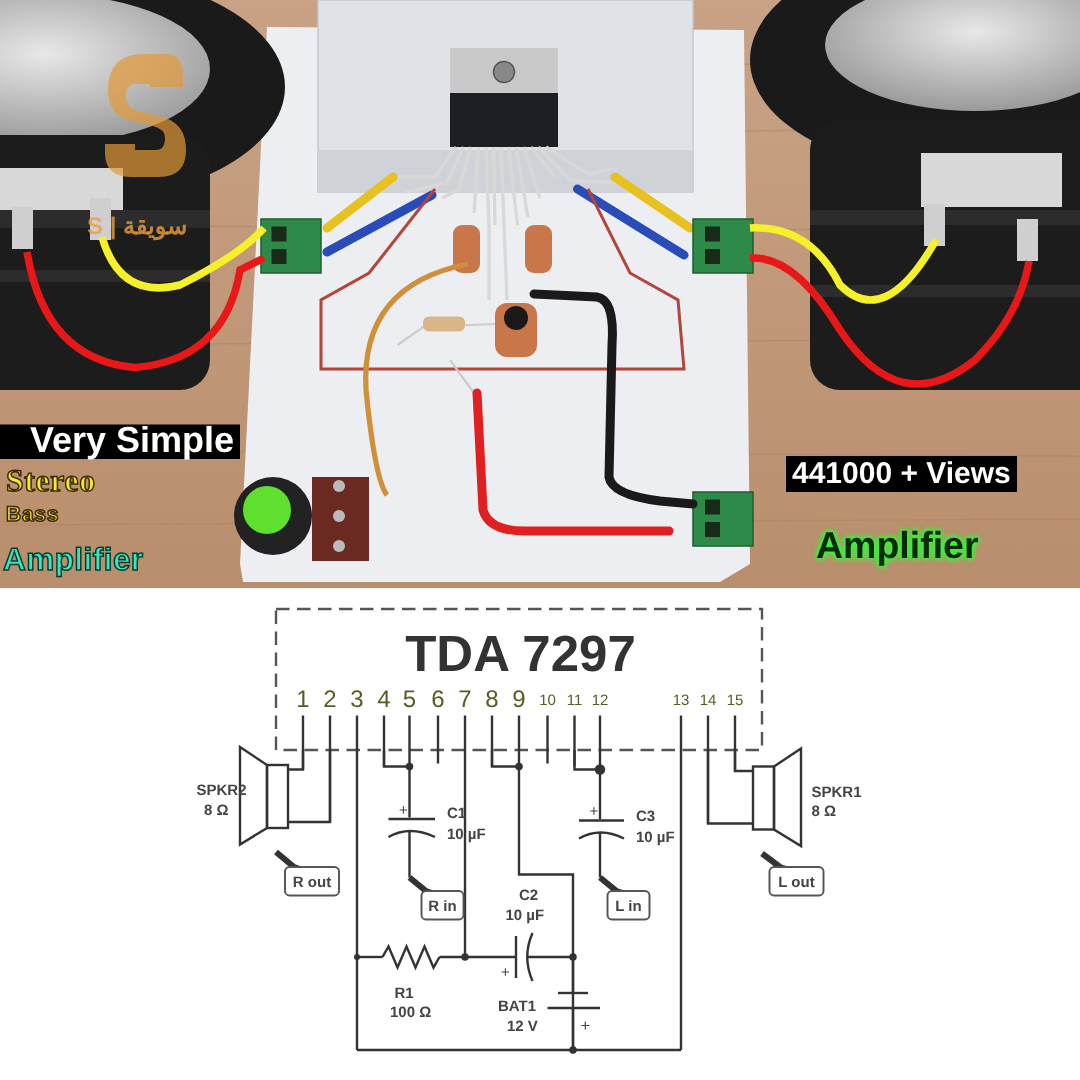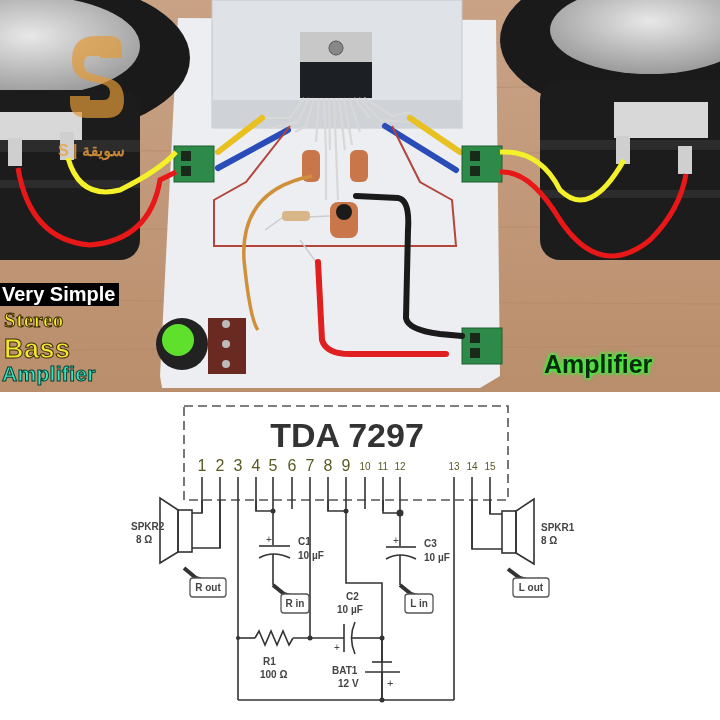--- a/index.html
+++ b/index.html
@@ -1,22 +1,22 @@
 <!DOCTYPE html>
 <html><head>
 <meta charset="utf-8">
 <style>
   html,body{margin:0;padding:0;}
   body{width:720px;height:720px;overflow:hidden;background:#ffffff;font-family:"Liberation Sans",sans-serif;position:relative;}
   #photo{position:absolute;left:0;top:0;width:720px;height:392px;overflow:hidden;background:#c59a7c;}
   #photo svg{position:absolute;left:0;top:0;}
   .ovl{position:absolute;font-family:"Liberation Sans",sans-serif;font-weight:bold;white-space:nowrap;}
-  #t-very{left:0;top:283px;background:#000;color:#fff;font-size:20px;padding:0 4px 1px 2px;line-height:22px;}
+  #t-very{left:0;top:283px;background:#000;color:#fff;font-size:24px;padding:0 4px 1px 20px;line-height:22px;}
   #t-stereo{left:4px;top:308px;font-size:21px;color:#f2ea2a;-webkit-text-stroke:1px #3a2a00;letter-spacing:0.5px;font-family:Liberation Serif, serif;}
-  #t-bass{left:4px;top:334px;font-size:27px;color:#f0e636;-webkit-text-stroke:1px #3a2a00;letter-spacing:0.5px;text-align:right;}
+  #t-bass{left:4px;top:334px;font-size:14px;color:#f0e636;-webkit-text-stroke:1px #3a2a00;letter-spacing:0.5px;text-align:right;}
   #t-amp-l{left:2px;top:362px;font-size:21px;color:#36e6c0;-webkit-text-stroke:1px #063a30;letter-spacing:0.3px;}
   #t-views{left:524px;top:304px;background:#000;color:#fff;font-size:20px;padding:1px 4px;line-height:22px;}
   #t-amp-r{left:544px;top:350px;font-size:25px;color:#0b2a0b;text-shadow:0 0 3px #3cf23c,0 0 3px #3cf23c,0 0 4px #3cf23c,0 0 5px #3cf23c;}
   #t-logo{left:58px;top:118px;font-size:16px;color:rgba(235,160,60,0.8);font-weight:bold;margin-top:23px;}
   #schem{position:absolute;left:0;top:392px;width:720px;height:328px;}
   #schem text{font-family:"Liberation Sans",sans-serif;}
   .w{stroke:#333;stroke-width:1.6;fill:none;}
   .lbl{fill:#444;font-size:10px;font-weight:bold;}
   .pin{fill:#5a5a24;}
   .tag{fill:#fff;stroke:#555;stroke-width:1.3;}
@@ -137,20 +137,21 @@
 
     <g opacity="0.7">
       <path d="M72,60 Q72,36 96,36 L110,36 Q122,36 122,50 L122,58 L100,58 L100,56 L90,56 Q84,56 84,64 Q84,72 92,74 L108,78 Q124,82 124,100 Q124,118 106,118 L88,118 Q70,118 70,102 L70,96 L90,96 L90,100 L104,100 Q110,100 110,92 Q110,86 102,84 L86,80 Q72,76 72,60 Z" fill="#e39a38"></path>
     </g>
   </svg>
   <div class="ovl" id="t-logo">S | سويقة</div>
   <div class="ovl" id="t-very">Very Simple</div>
   <div class="ovl" id="t-stereo">Stereo</div>
   <div class="ovl" id="t-bass">Bass</div>
   <div class="ovl" id="t-amp-l">Amplifier</div>
+  <div class="ovl" id="t-views">441000 + Views</div>
   <div class="ovl" id="t-amp-r">Amplifier</div>
 </div>
 
 <svg id="schem" width="720" height="328" viewBox="0 392 720 328">
 
   <rect x="184" y="406" width="324" height="94" fill="none" stroke="#555" stroke-width="1.6" stroke-dasharray="9,5"></rect>
   <text x="347" y="447" text-anchor="middle" font-size="34" fill="#333" font-weight="bold">TDA 7297</text>
 
   <g id="pinlabels">
     <text class="pin" x="202" y="471" font-size="16" text-anchor="middle">1</text>

